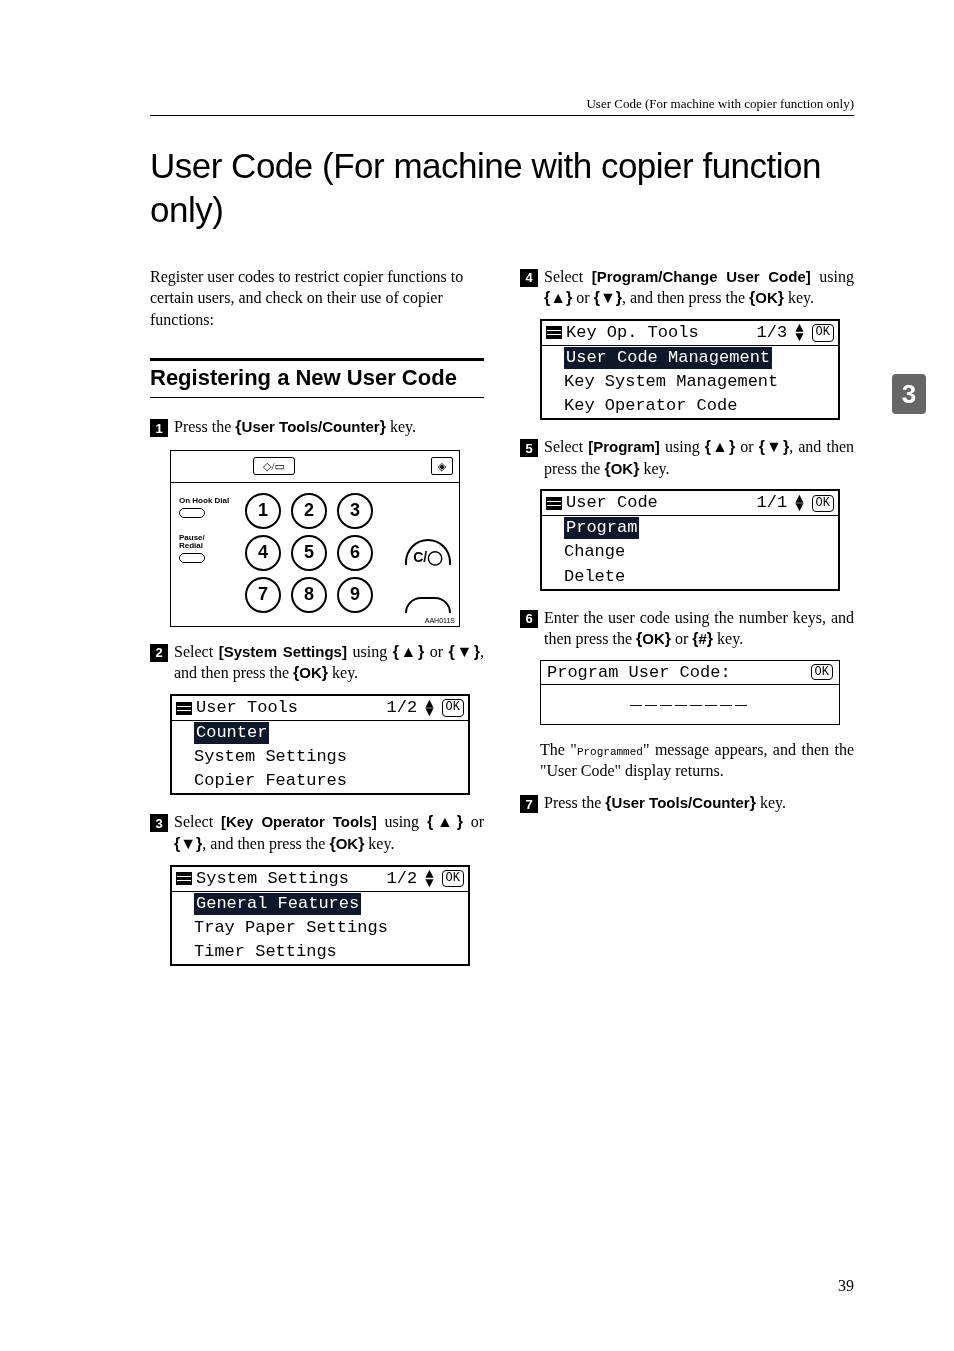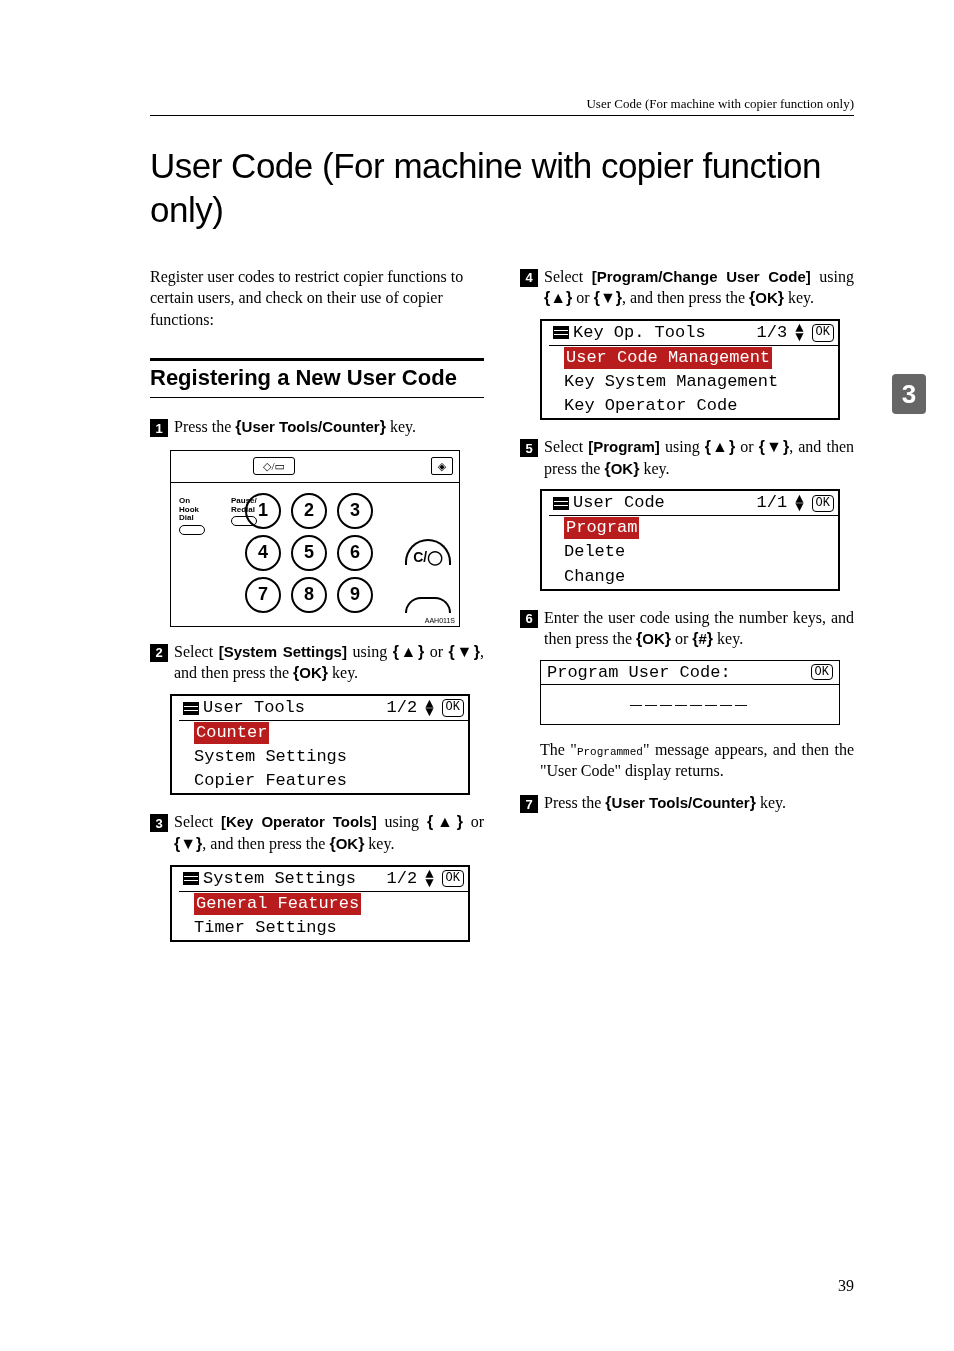--- a/index.html
+++ b/index.html
@@ -111,21 +111,21 @@
   .keypad-body {
     display: flex;
     padding: 10px 4px 4px 8px;
   }
   .kp-labels {
     width: 58px;
     font-family: Arial, sans-serif;
     font-weight: bold;
     font-size: 8px;
     line-height: 1.1;
-    display:flex; flex-direction:row; gap:26px; padding-top:4px;
+    display:flex; flex-direction:column; gap:16px; padding-top:4px;
   }
   .kp-labels .pill { border:1px solid #000; border-radius: 8px; width: 26px; height: 10px; margin-top:2px;}
   .kp-grid {
     display: grid;
     grid-template-columns: repeat(3, 36px);
     gap: 6px 10px;
     margin-left: 8px;
   }
   .kp-btn {
     width: 36px; height: 36px;
@@ -171,30 +171,30 @@
     line-height: 1.3;
     display: flex;
     flex-direction: column;
   }
   .lcd-row {
     padding: 1px 4px;
     display: flex;
     align-items: center;
     gap: 4px;
   }
-  .lcd-row.sep { border-bottom: 1px solid #000; margin-left: 7px; }
+  .lcd-row.sep { border-bottom: 1px solid #000; }
   .menu-ic {
     width: 16px; height: 13px;
     border: 1.5px solid #000;
     display:inline-block;
     background: linear-gradient(#000 0 25%, transparent 25% 40%, #000 40% 60%, transparent 60% 75%, #000 75% 100%);
     background-size: 100% 100%;
   }
   .invert {
-    background: #b91c1c;
+    background: #0f172a;
     color: #fff;
     display: inline-block;
     padding: 0 2px;
   }
   .lcd-right { margin-left: auto; display:flex; align-items:center; gap:8px;text-align:right; }
   .ok-pill {
     border: 1.5px solid #000;
     border-radius: 4px;
     font-size: 12px;
     padding: 0 3px;
@@ -353,20 +353,21 @@
           <span class="arrows">
                 <span>▲</span>
                 <span>▼</span>
               </span>
           <span class="ok-pill">OK</span>
             </span>
         </div>
         <div class="lcd-row indent">
             <span class="invert">General Features</span>
           </div>
+        <div class="lcd-row indent">Tray Paper Settings</div>
         <div class="lcd-row indent">Timer Settings</div>
       </div>
     </div>
 
     <div class="col">
 
       <div class="step">
         <span class="step-num">4</span>
         <span class="step-body">
           <span>Select </span><span class="sans">[Program/Change User Code]</span><span> using </span><span class="keywrap"><span class="btn-brkt">{</span><span>▲</span><span class="btn-brkt">}</span></span> or <span class="keywrap"><span class="btn-brkt">{</span><span>▼</span><span class="btn-brkt">}</span></span><span>, and then press the </span><span class="keywrap"><span class="btn-brkt">{</span><span class="sans">OK</span><span class="btn-brkt">}</span></span><span> key.</span>
@@ -409,22 +410,22 @@
           <span class="arrows">
                 <span>▲</span>
                 <span>▼</span>
               </span>
           <span class="ok-pill">OK</span>
             </span>
         </div>
         <div class="lcd-row indent">
             <span class="invert">Program</span>
           </div>
+        <div class="lcd-row indent">Change</div>
         <div class="lcd-row indent">Delete</div>
-        <div class="lcd-row indent">Change</div>
       </div>
 
       <div class="step">
         <span class="step-num">6</span>
         <span class="step-body">
           <span>Enter the user code using the number keys, and then press the </span><span class="keywrap"><span class="btn-brkt">{</span><span class="sans">OK</span><span class="btn-brkt">}</span></span><span> or </span><span class="keywrap"><span class="btn-brkt">{</span><span class="sans">#</span><span class="btn-brkt">}</span></span><span> key.</span>
         </span>
       </div>
 
       <div class="lcd-input">

